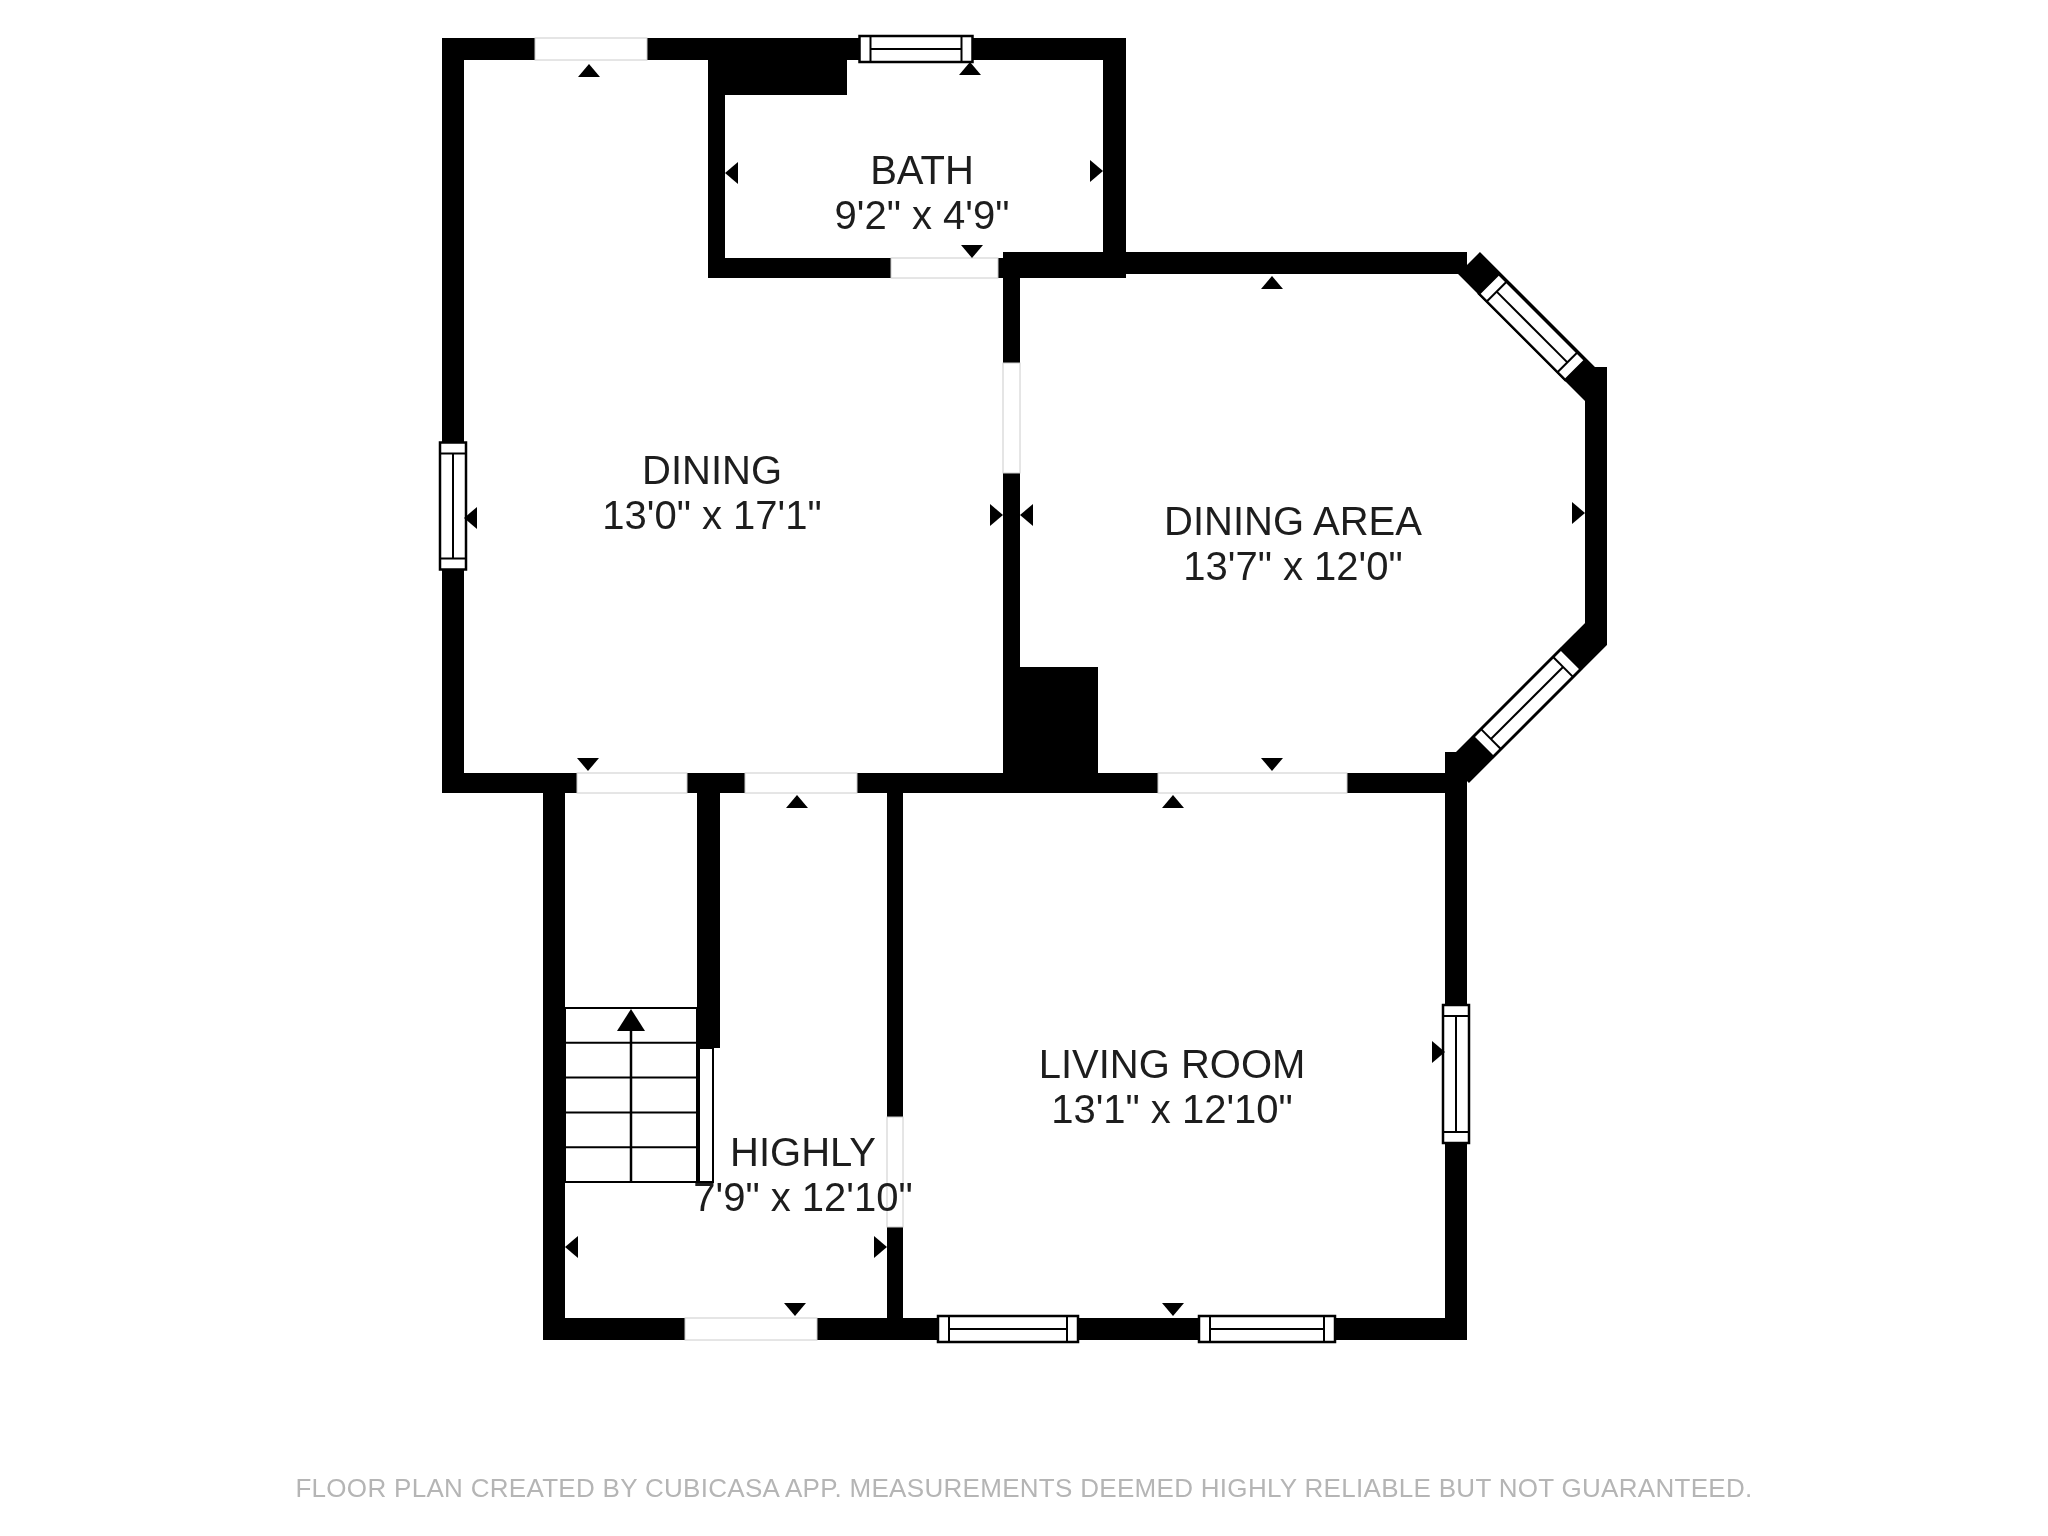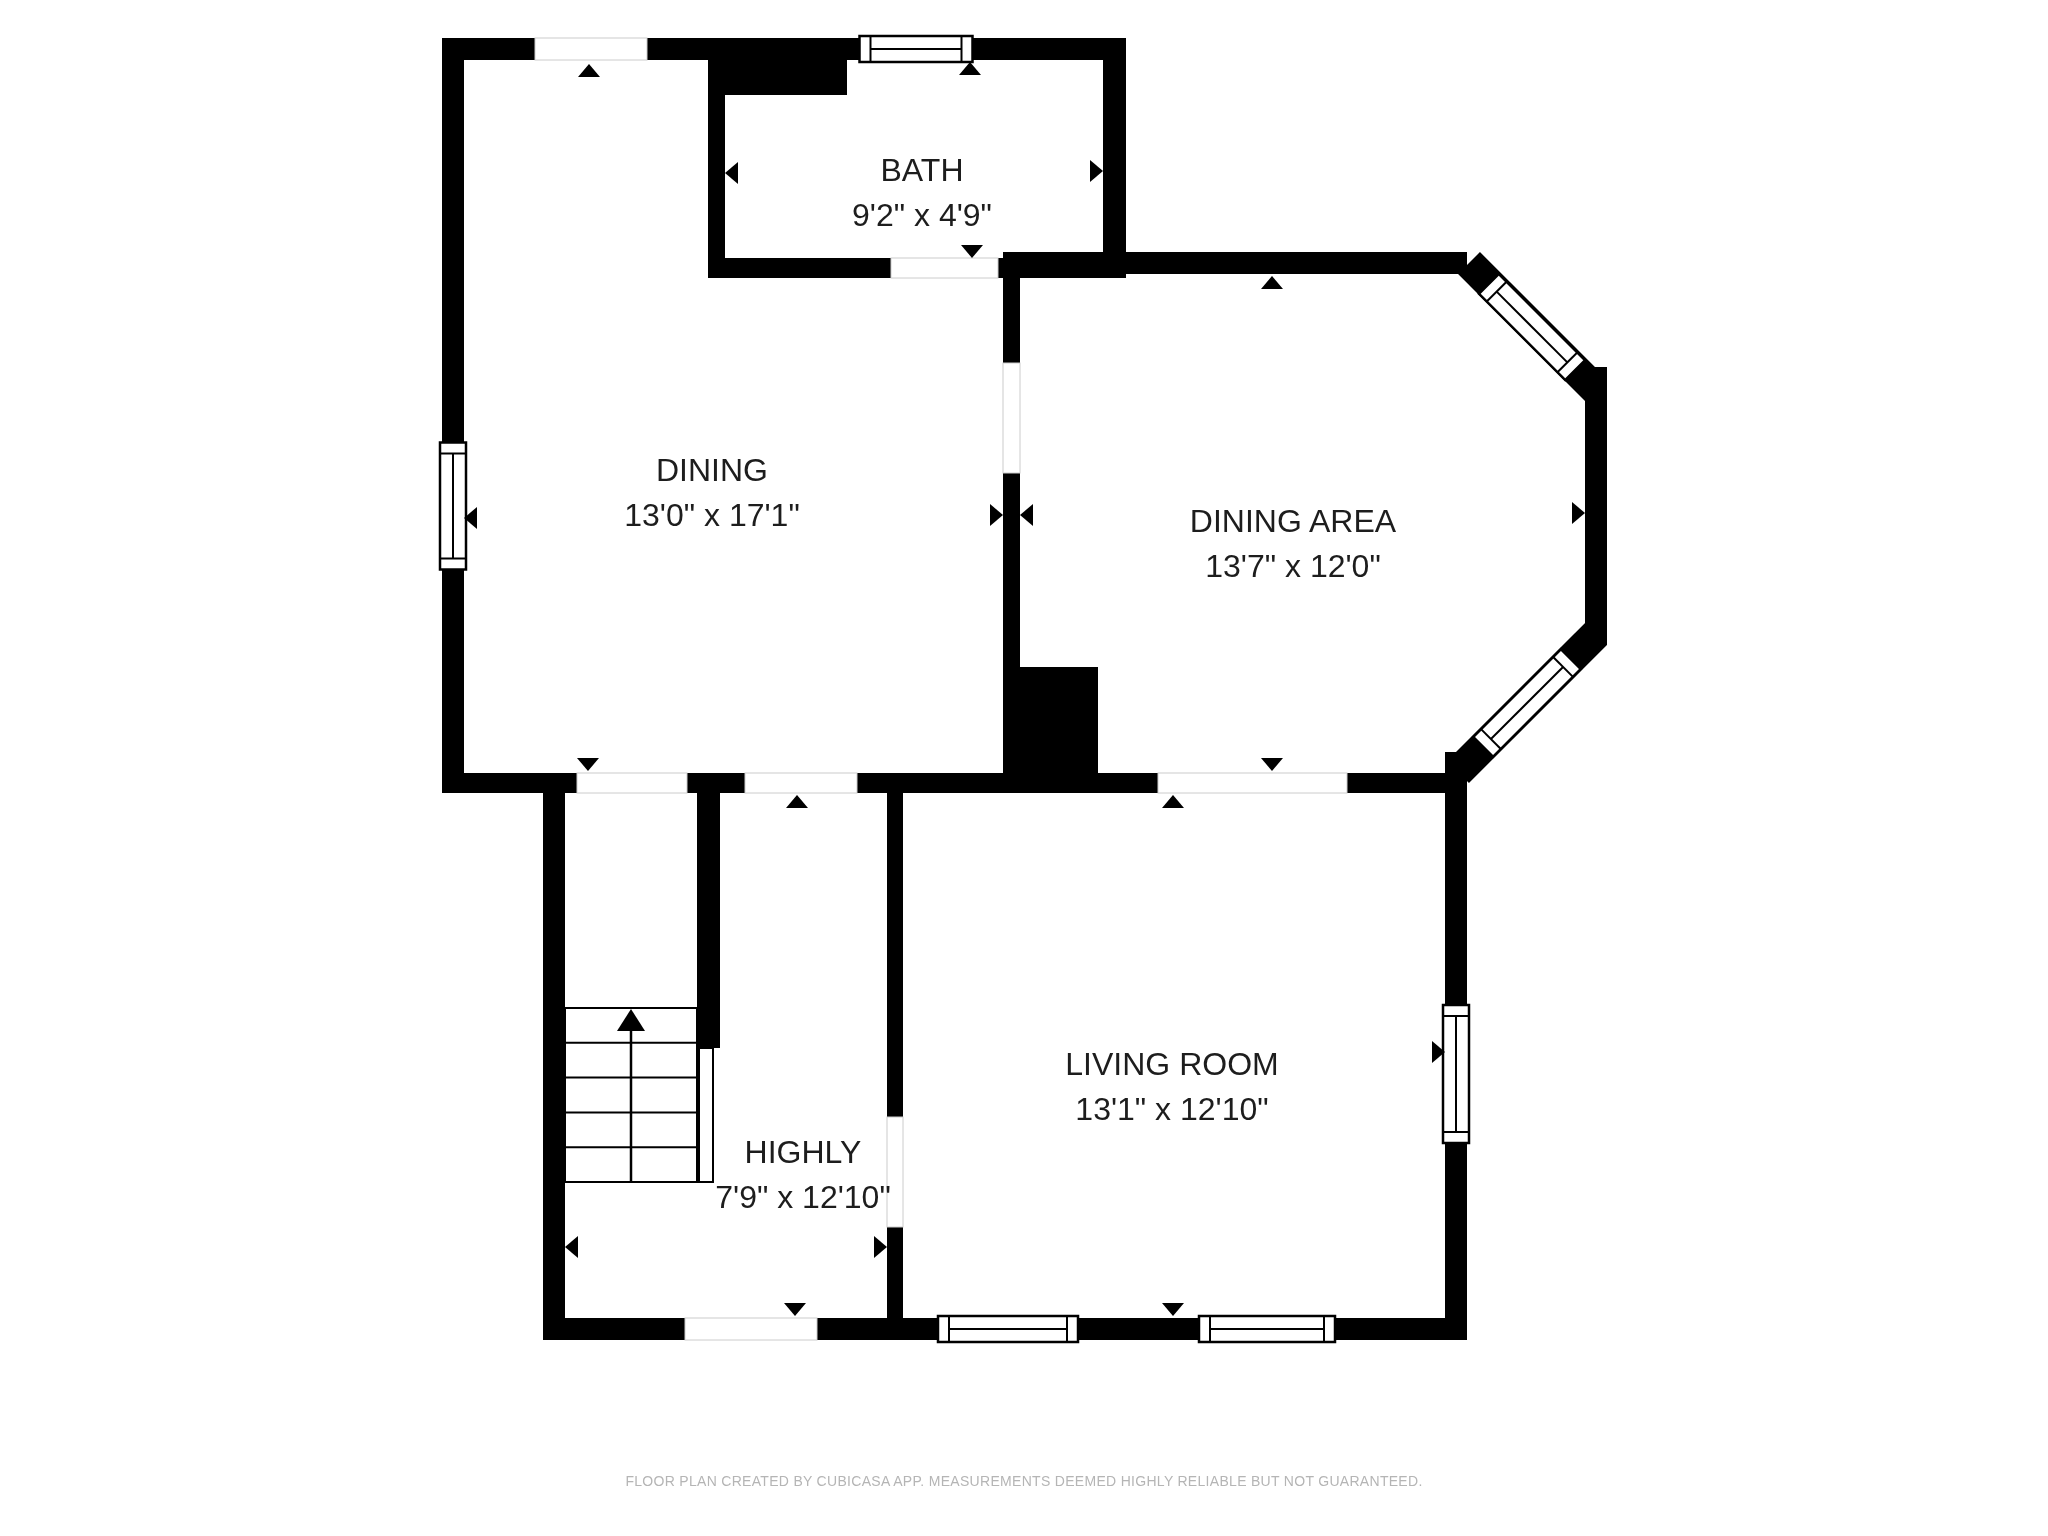--- a/index.html
+++ b/index.html
@@ -9,30 +9,30 @@
     font-family: "Liberation Sans", sans-serif;
     position: relative;
     overflow: hidden;
   }
   #plan-svg { position: absolute; left: 0; top: 0; }
   .room-label {
     position: absolute;
     transform: translateX(-50%);
     text-align: center;
     color: #1d1d1d;
-    font-size: 32px;
+    font-size: 40px;
     line-height: 45px;
     white-space: nowrap;
   }
   .footer-note {
     position: absolute;
     left: 50%;
     top: 1473px;
     transform: translateX(-50%);
-    font-size: 14px;
+    font-size: 26px;
     letter-spacing: 0.3px;
     color: #b5b5b5;
     white-space: nowrap;
   }
 </style>
 </head>
 <body>
 
 <svg id="plan-svg" width="2048" height="1536" viewBox="0 0 2048 1536">
     <rect x="442" y="38" width="93" height="22" fill="#000000" shape-rendering="crispEdges"></rect>

